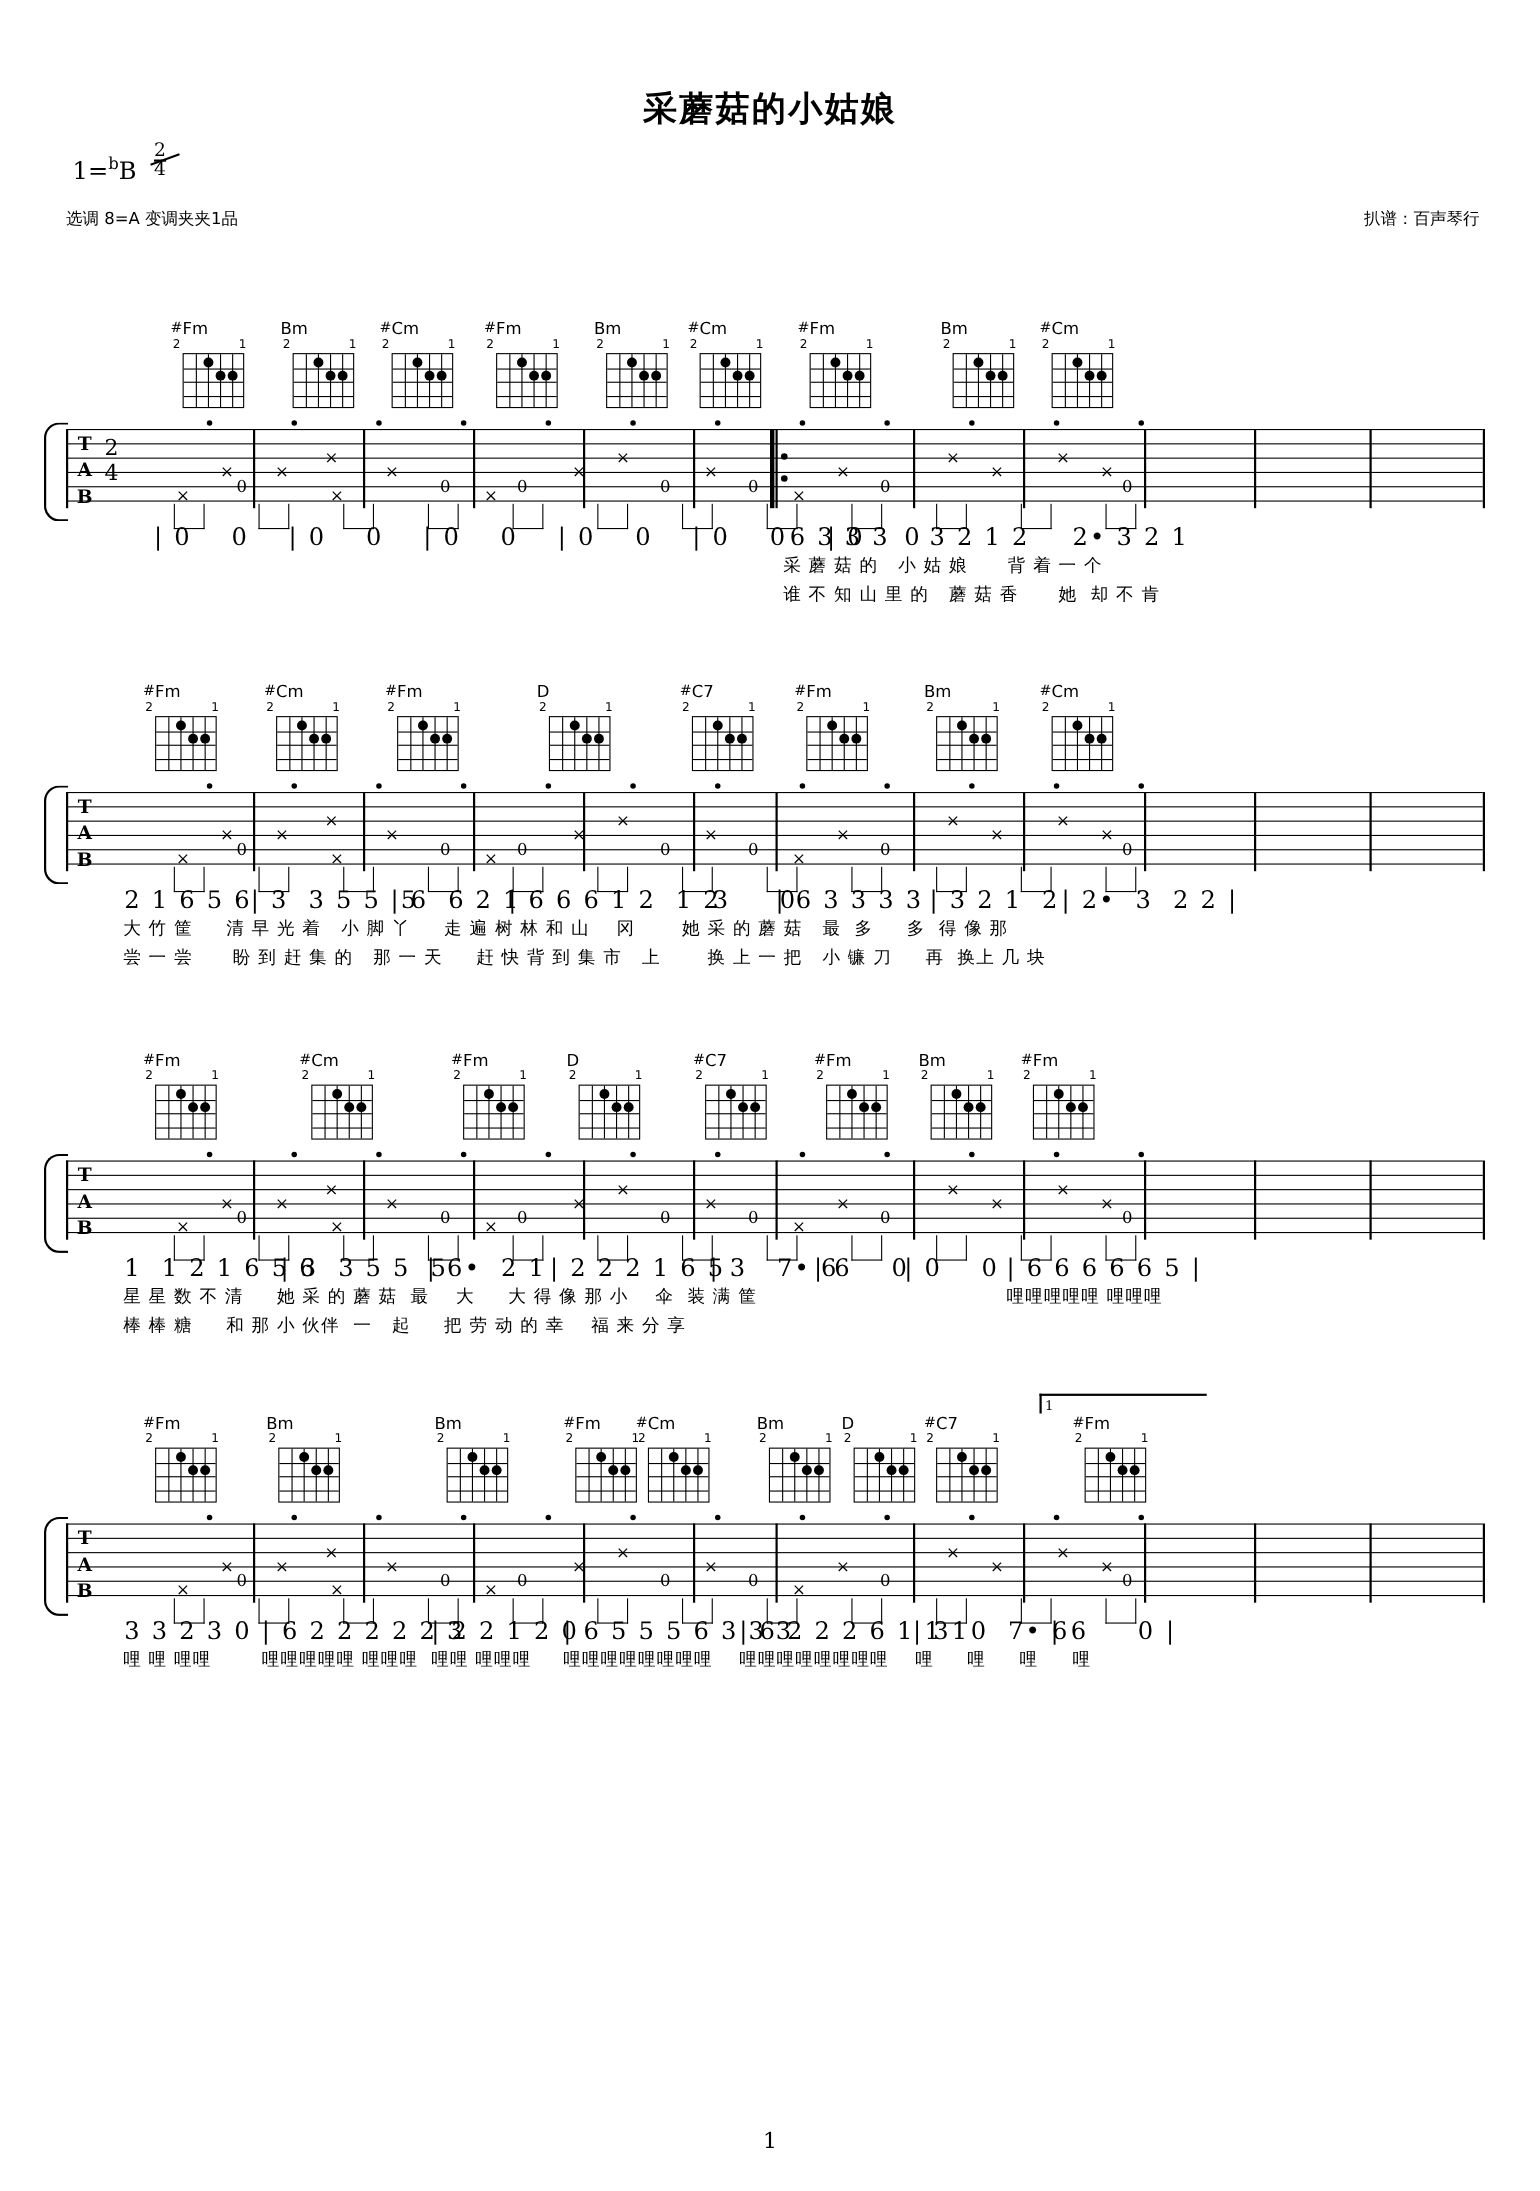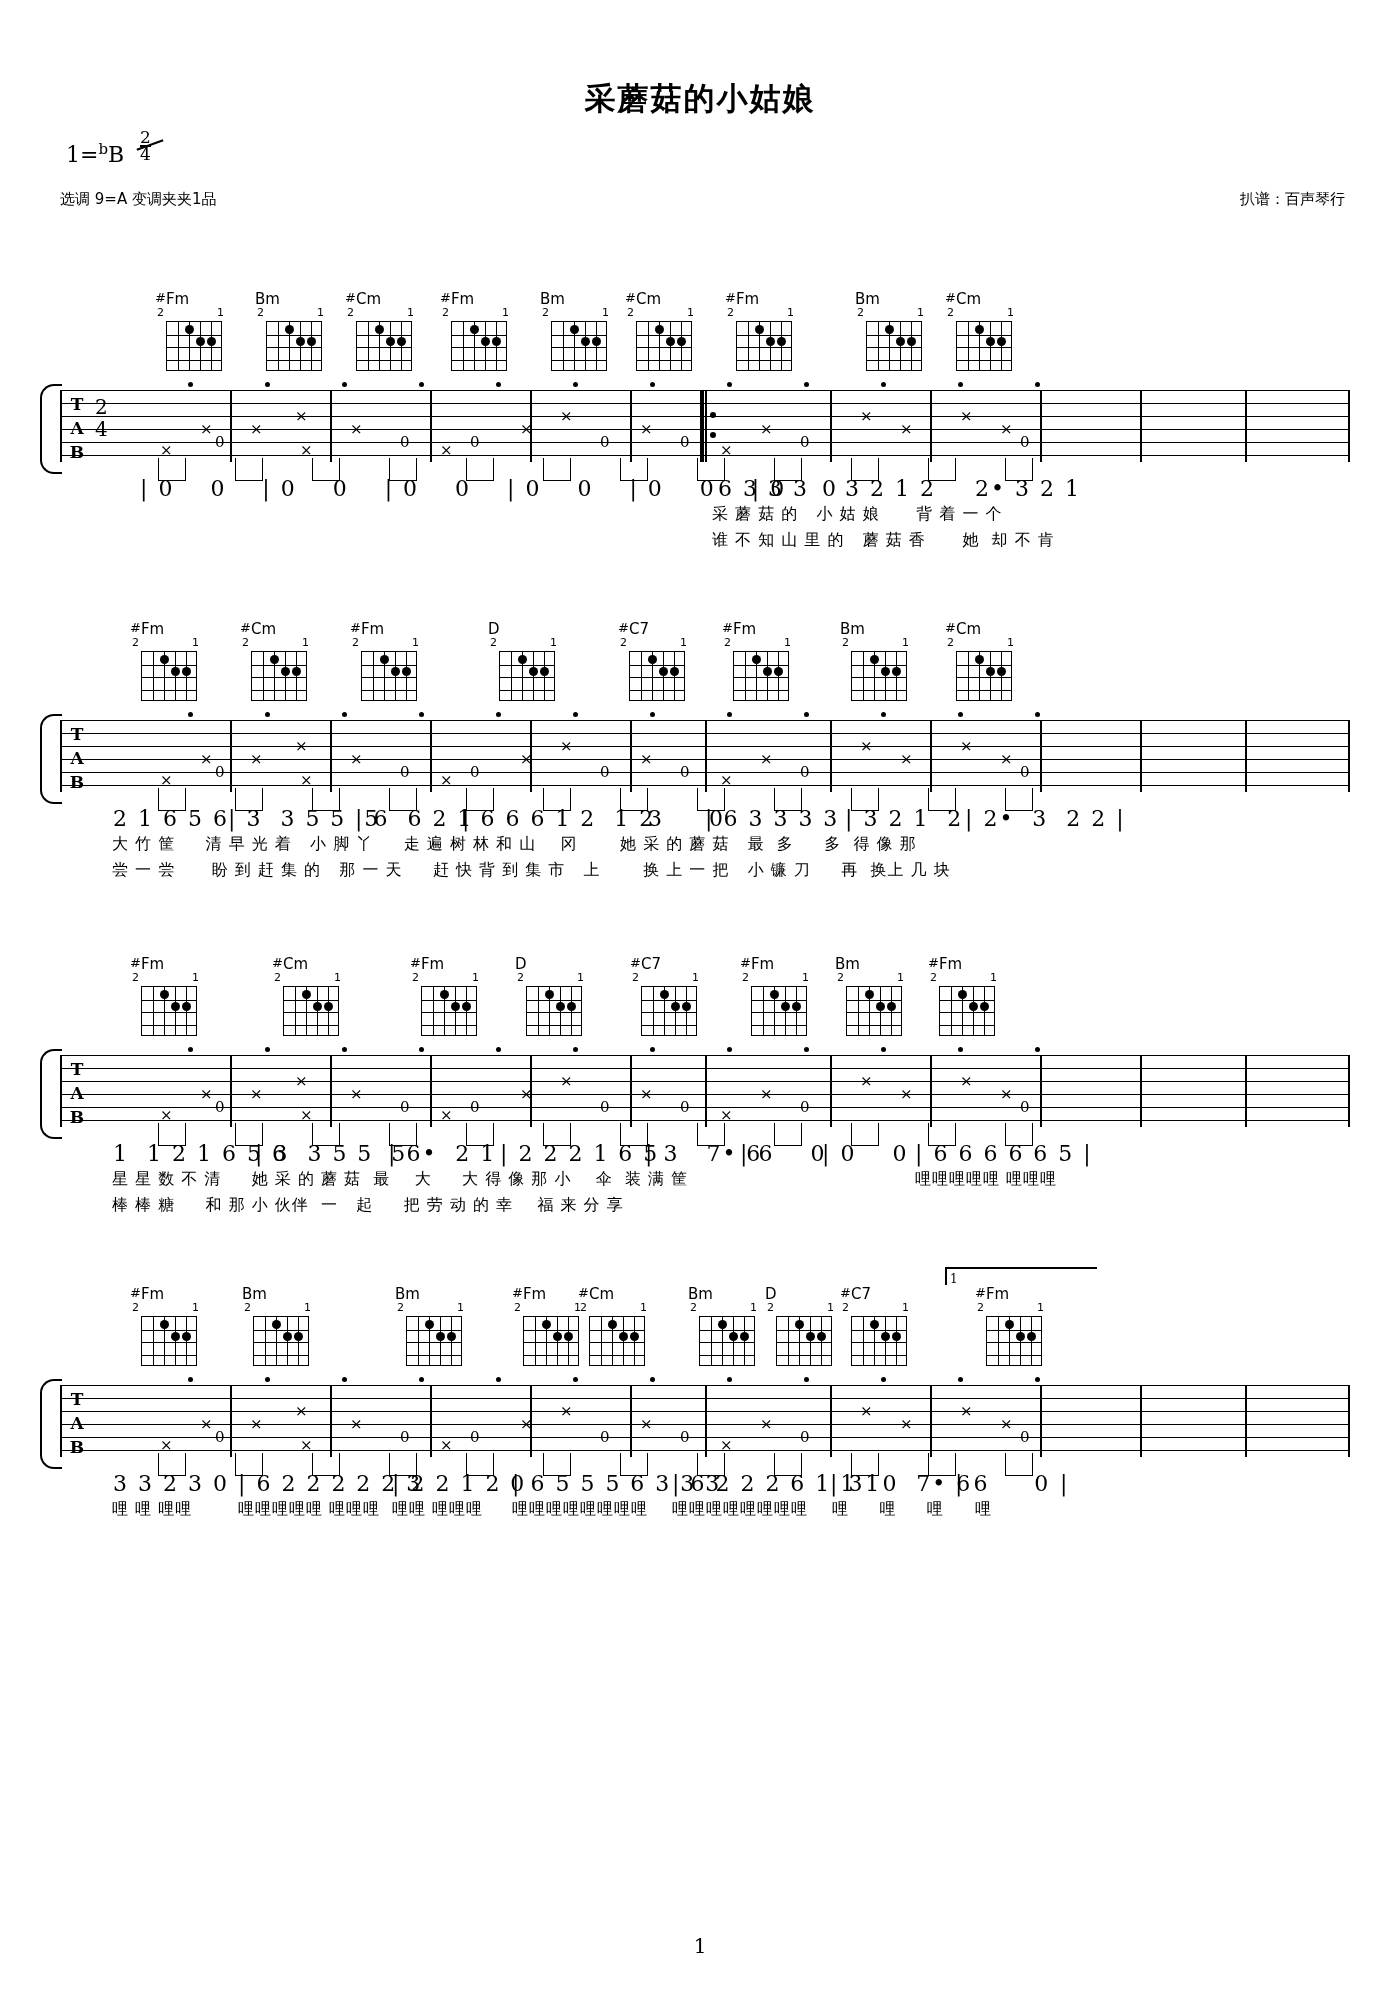--- a/index.html
+++ b/index.html
@@ -125,21 +125,21 @@
   <div class="title">采蘑菇的小姑娘</div>
 
   <div class="keysig">
     <span>1=</span><span class="flat">b</span><span>B</span>
   </div>
   <div class="meter">
     <span class="num">2</span>
     <span class="den">4</span>
   </div>
 
-  <div class="tuning">选调 9=A 变调夹夹1品</div>
+  <div class="tuning">选调 8=A 变调夹夹1品</div>
   <div class="credit">扒谱：百声琴行</div>
 
   <div class="system" id="sys1" style="top:290px;">
     <div class="chordrow" id="cr1">
         <div class="chordbox" style="left: 155px;">
           <div class="cname"><span class="sharp">#</span><span>Fm</span></div>
           <div class="marks" style="position: relative; height: 13px;">
             <span style="left: 2px; top: 0px;">2</span>
             <span style="left: 62px; top: 0px;">1</span>
           </div>

